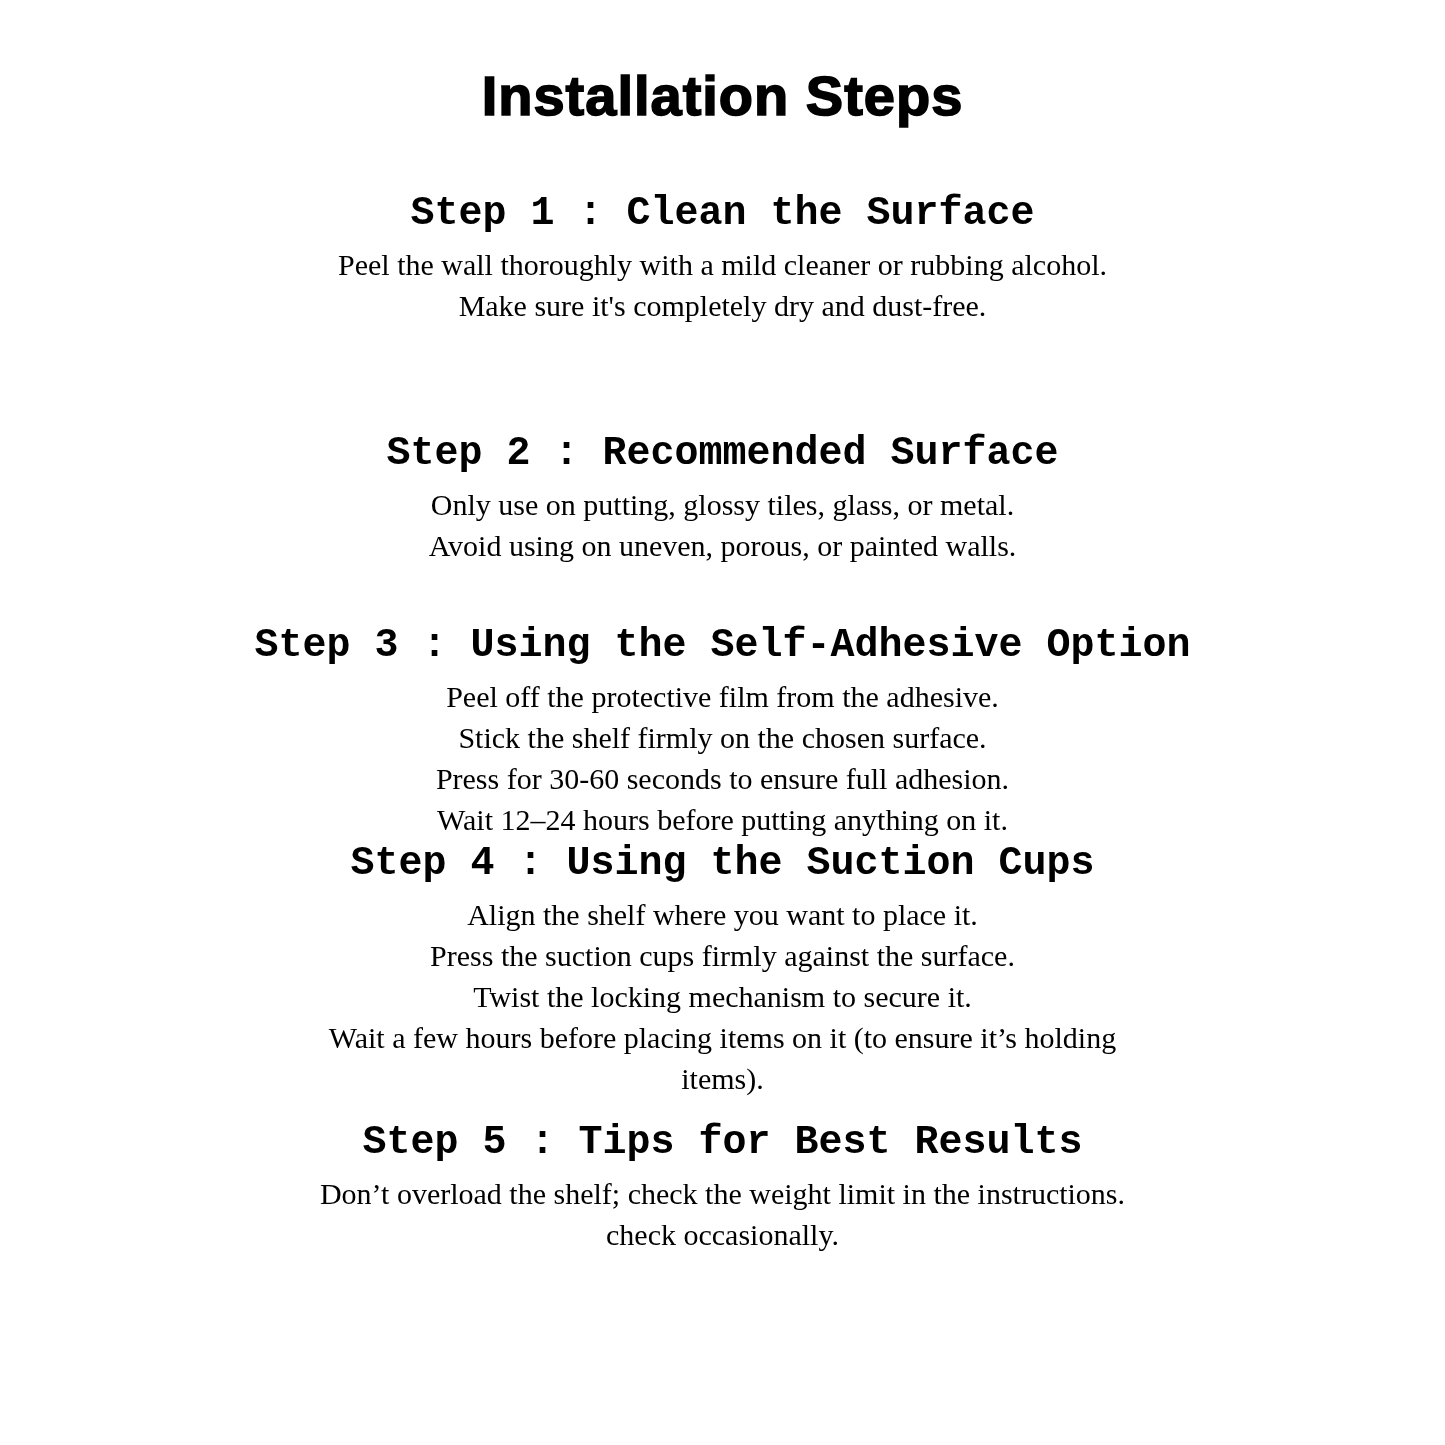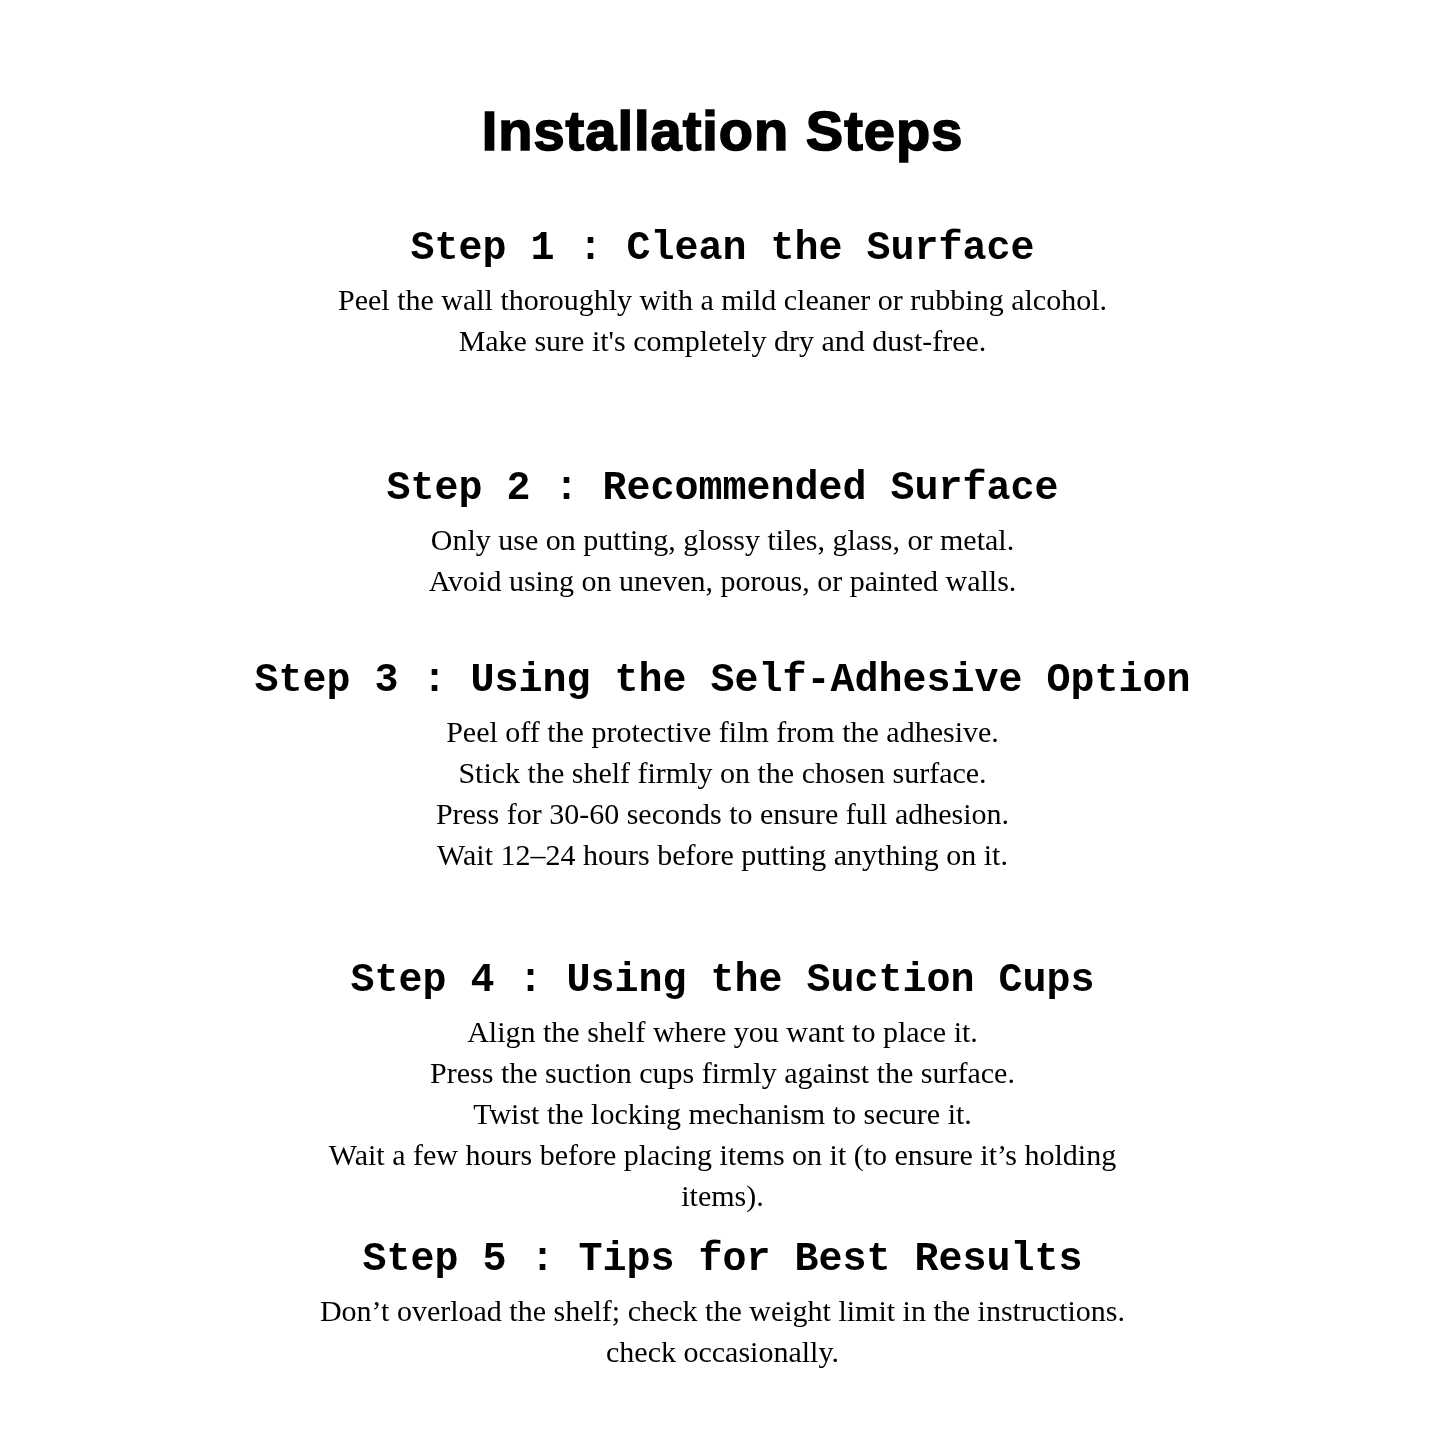--- a/index.html
+++ b/index.html
@@ -15,33 +15,33 @@
     overflow: hidden;
   }
   .sheet {
     width: 1445px;
     height: 1445px;
     text-align: center;
     box-sizing: border-box;
   }
   .page-title {
     margin: 0;
-    padding-top: 101px;
+    padding-top: 66px;
     font-family: "Liberation Sans", sans-serif;
     font-weight: 900;
     font-size: 56px;
     line-height: 60px;
     letter-spacing: 1px;
     -webkit-text-stroke: 1.6px #000000;
   }
   .step { margin: 0 auto; width: 1100px; }
   .step-1 { margin-top: 64px; }
   .step-2 { margin-top: 104px; }
   .step-3 { margin-top: 56px; }
-  .step-4 { margin-top: 82px; }
+  .step-4 { }
   .step-5 { margin-top: 20px; }
   .step-heading {
     margin: 0 0 6px 0;
     font-family: Liberation Mono, monospace;
     font-weight: bold;
     font-size: 40px;
     line-height: 48px;
   }
   .step-line {
     font-size: 30px;

